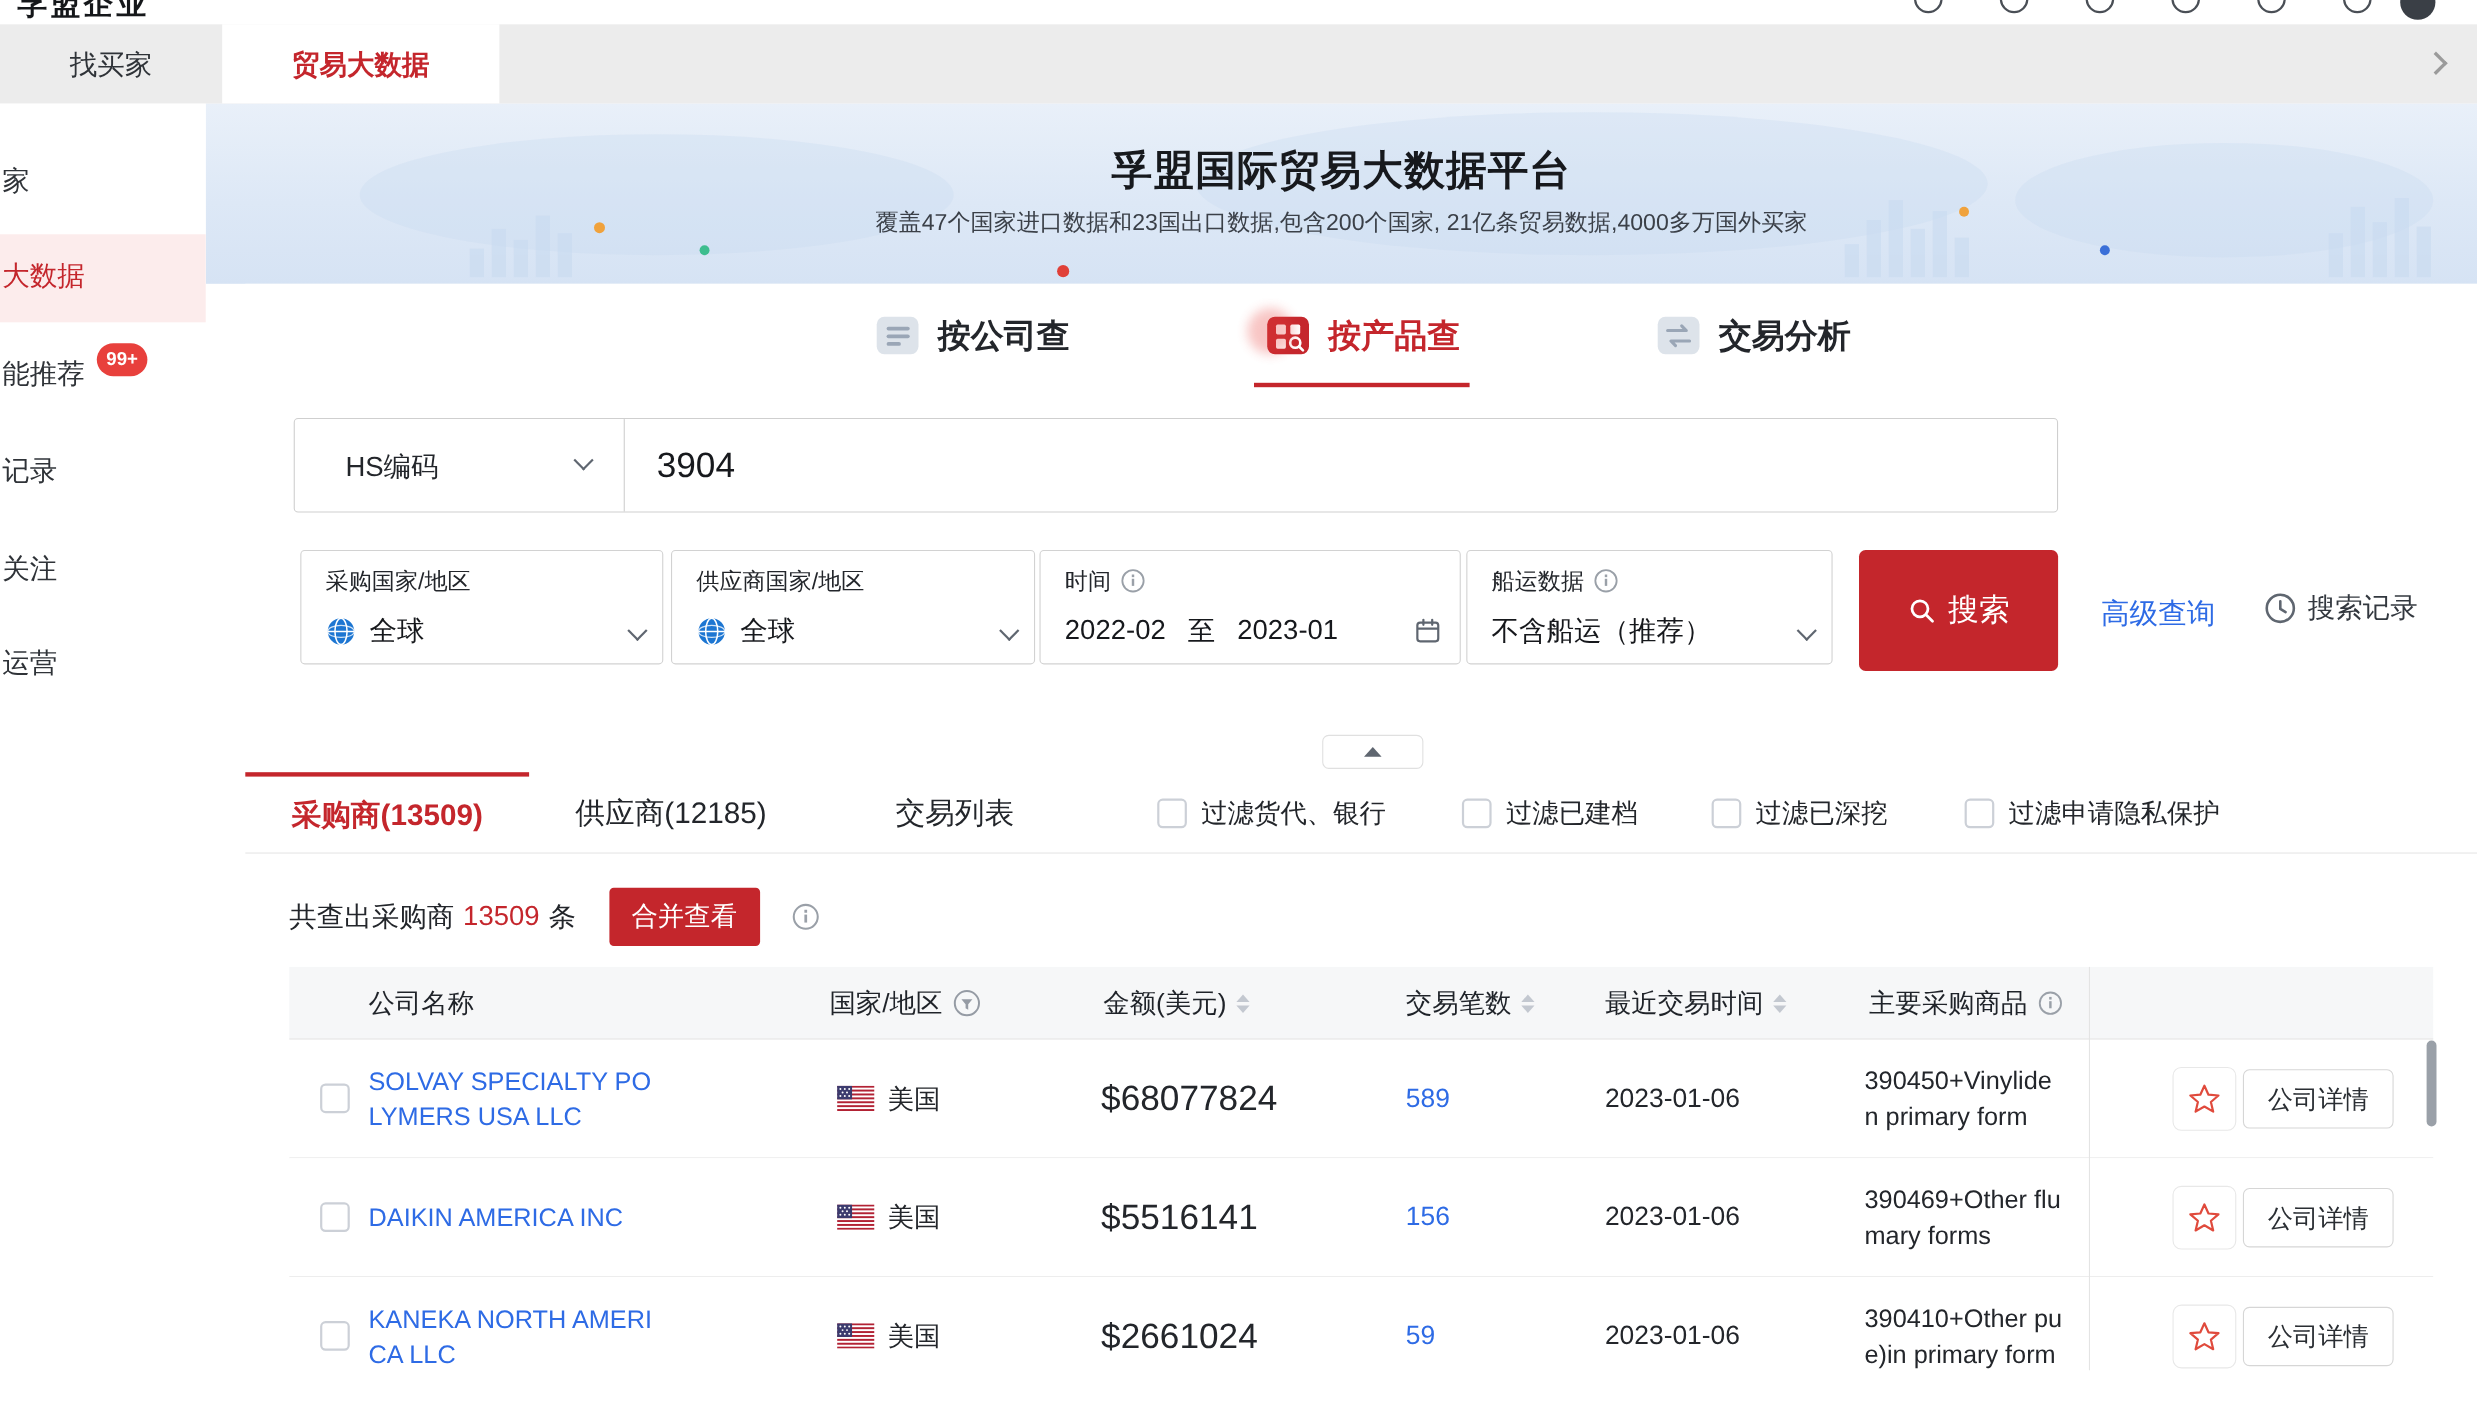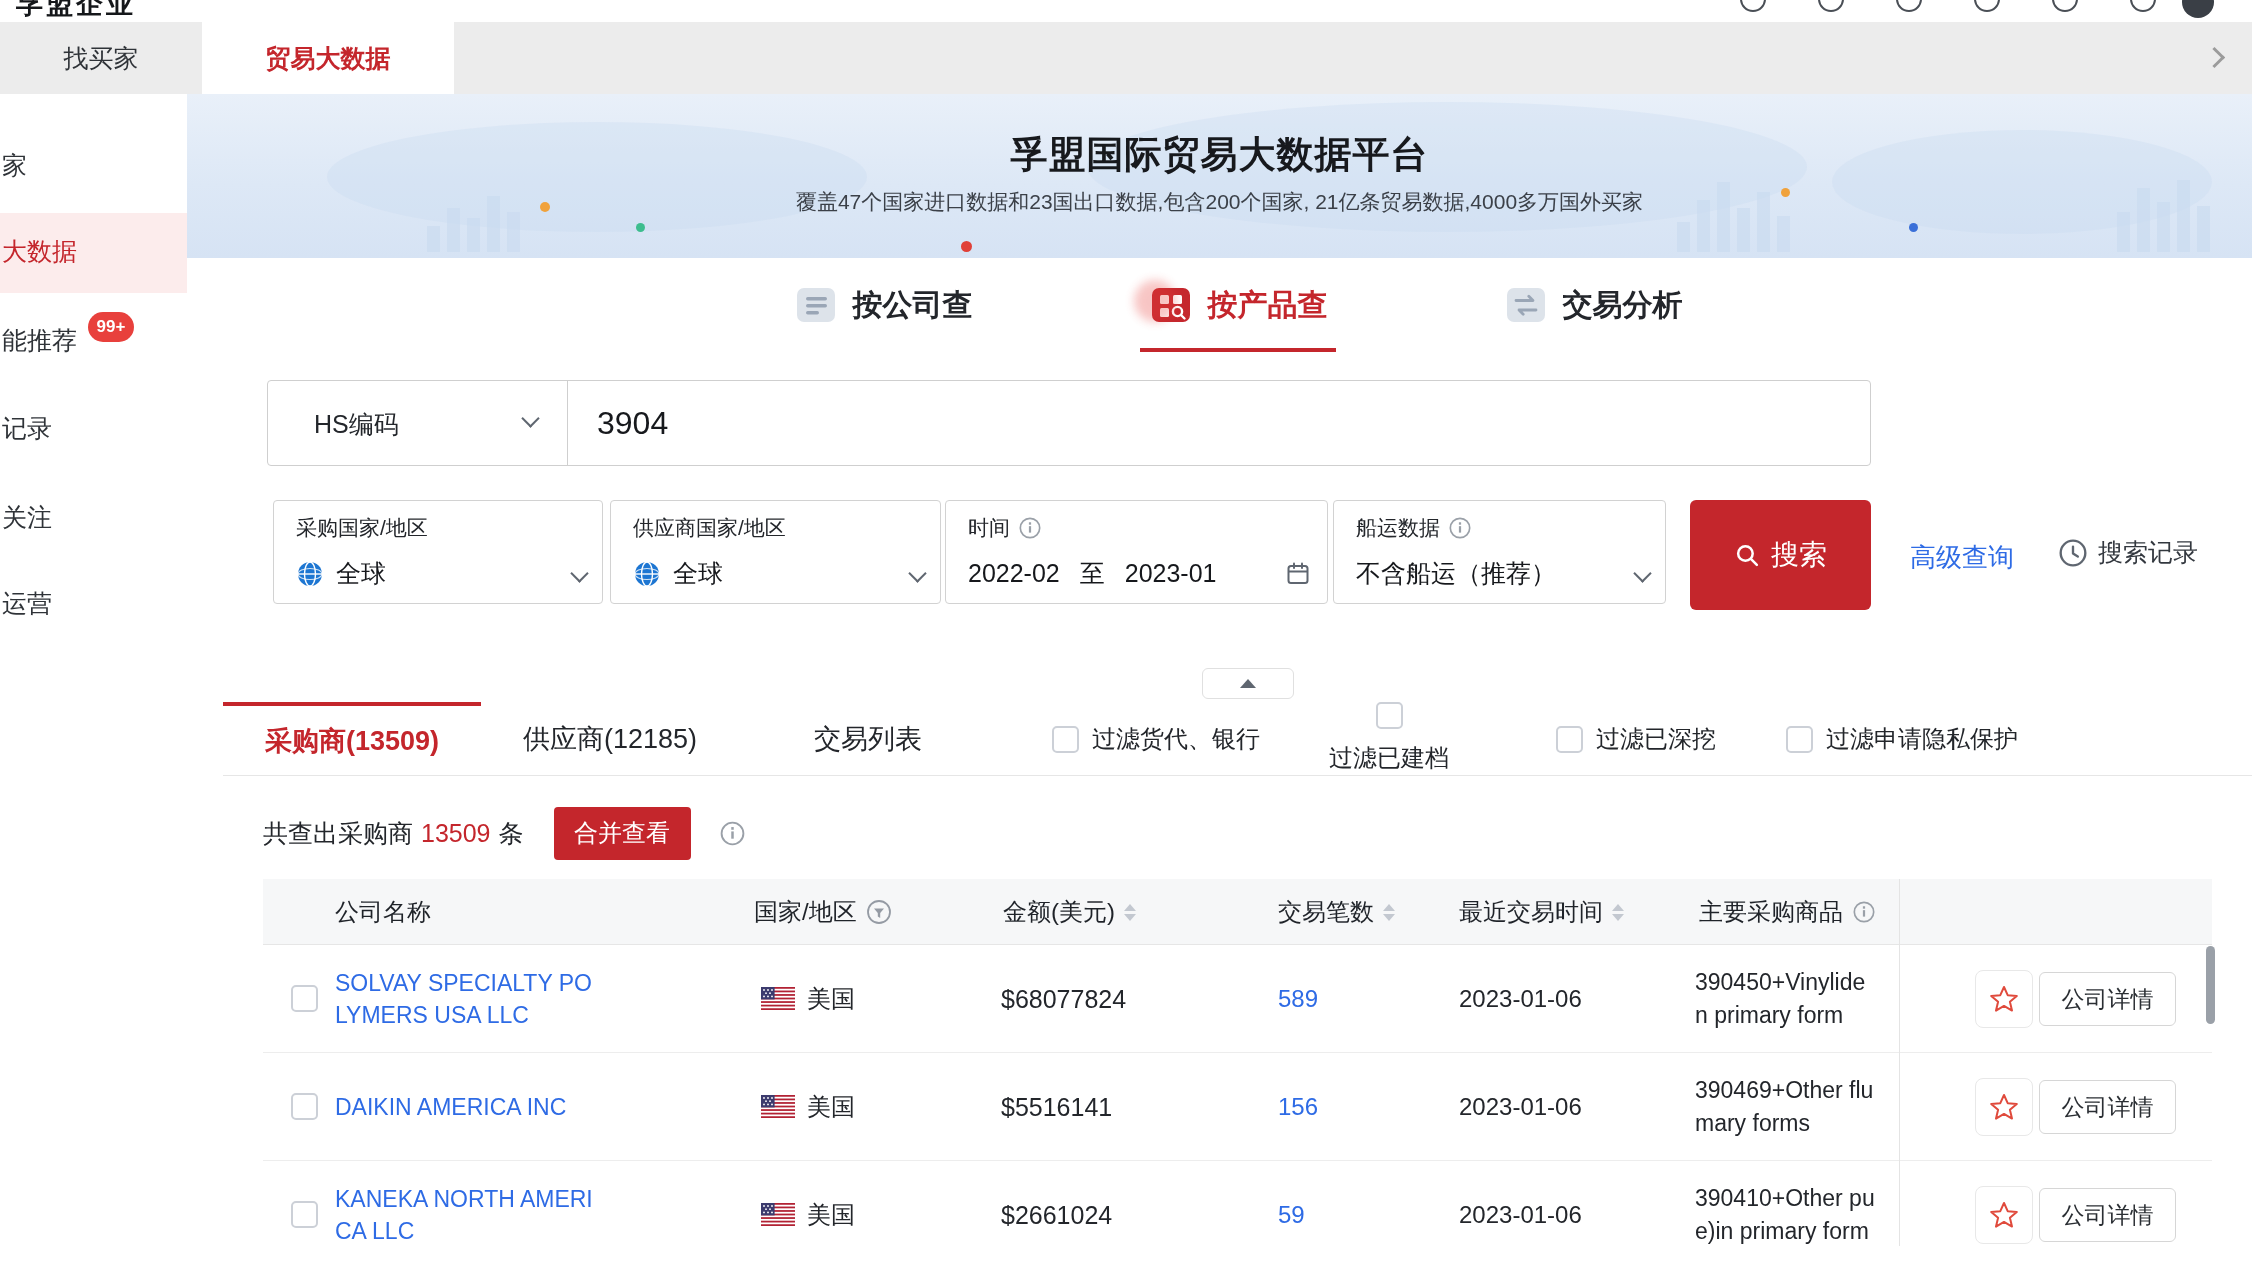--- a/index.html
+++ b/index.html
@@ -80,21 +80,21 @@
   
   .thead { position:absolute; left:263px; top:879px; width:1949px; height:66px; background:#f6f7f8; border-bottom:1px solid #e6e6e6; z-index:1; }
   .th { position:absolute; top:0; height:66px; display:flex; align-items:center; gap:9px; font-size:24px; color:#1f2329; font-weight:500; }
   .sort { display:flex; flex-direction:column; gap:3px; }
   .sort .up { width:0; height:0; border-left:6px solid transparent; border-right:6px solid transparent; border-bottom:7px solid #c3c8d0; }
   .sort .down { width:0; height:0; border-left:6px solid transparent; border-right:6px solid transparent; border-top:7px solid #c3c8d0; }
   .trow { position:absolute; left:263px; width:1949px; height:108px; border-bottom:1px solid #ededed; background:#fff; }
   .trow .rcb { position:absolute; left:28px; top:40px; }
   .company { position:absolute; left:72px; top:50%; transform:translateY(-50%); width:258px; font-size:23px; line-height:32px; color:#2e6be5; word-break:break-all; cursor:pointer; }
   .country { position:absolute; left:498px; top:50%; transform:translateY(-50%); display:flex; align-items:center; gap:12px; font-size:24px; }
-  .amount { position:absolute; left:738px; top:50%; transform:translateY(-50%); font-size:25px; }
+  .amount { position:absolute; left:738px; top:50%; transform:translateY(-50%); font-size:32px; }
   .txcount { position:absolute; left:1015px; top:50%; transform:translateY(-50%); font-size:24px; color:#2e6be5; cursor:pointer; }
   .tdate { position:absolute; left:1196px; top:50%; transform:translateY(-50%); font-size:24px; }
   .product { position:absolute; left:1432px; top:50%; transform:translateY(-50%); width:205px; font-size:23px; line-height:33px; color:#23262b; overflow:hidden; }
   .product div { white-space:nowrap; overflow:hidden; }
   .star-btn { position:absolute; left:1712px; top:25px; width:58px; height:58px; border:1px solid #e8e8e8; border-radius:8px; background:#fff; display:flex; align-items:center; justify-content:center; cursor:pointer; }
   .detail-btn { position:absolute; left:1776px; top:27px; width:137px; height:54px; border:1px solid #d6d6d6; border-radius:6px; background:#fff; display:flex; align-items:center; justify-content:center; font-size:23px; color:#2a2e33; cursor:pointer; font-family:inherit; }
   .vline { position:absolute; left:1899px; top:879px; width:1px; height:390px; background:#e4e4e4; z-index:2; }
   .scroll-thumb { position:absolute; left:2206px; top:946px; width:9px; height:78px; background:#9aa0a8; border-radius:5px; cursor:pointer; z-index:3; }
 </style>
 </head>
@@ -297,21 +297,21 @@
 
   <div class="rtabs">
     <div class="rtab active" style="left:0;">采购商(13509)</div>
     <div class="rtab" style="left:258px;">供应商(12185)</div>
     <div class="rtab" style="left:516px;">交易列表</div>
 
     <div class="cb-group" style="left:829px;">
       <span class="cb"></span>
       <span>过滤货代、银行</span>
     </div>
-    <div class="cb-group" style="left:1106px;flex-direction:column;">
+    <div class="cb-group" style="left:1106px;">
       <span class="cb"></span>
       <span>过滤已建档</span>
     </div>
     <div class="cb-group" style="left:1333px;">
       <span class="cb"></span>
       <span>过滤已深挖</span>
     </div>
     <div class="cb-group" style="left:1563px;">
       <span class="cb"></span>
       <span>过滤申请隐私保护</span>

